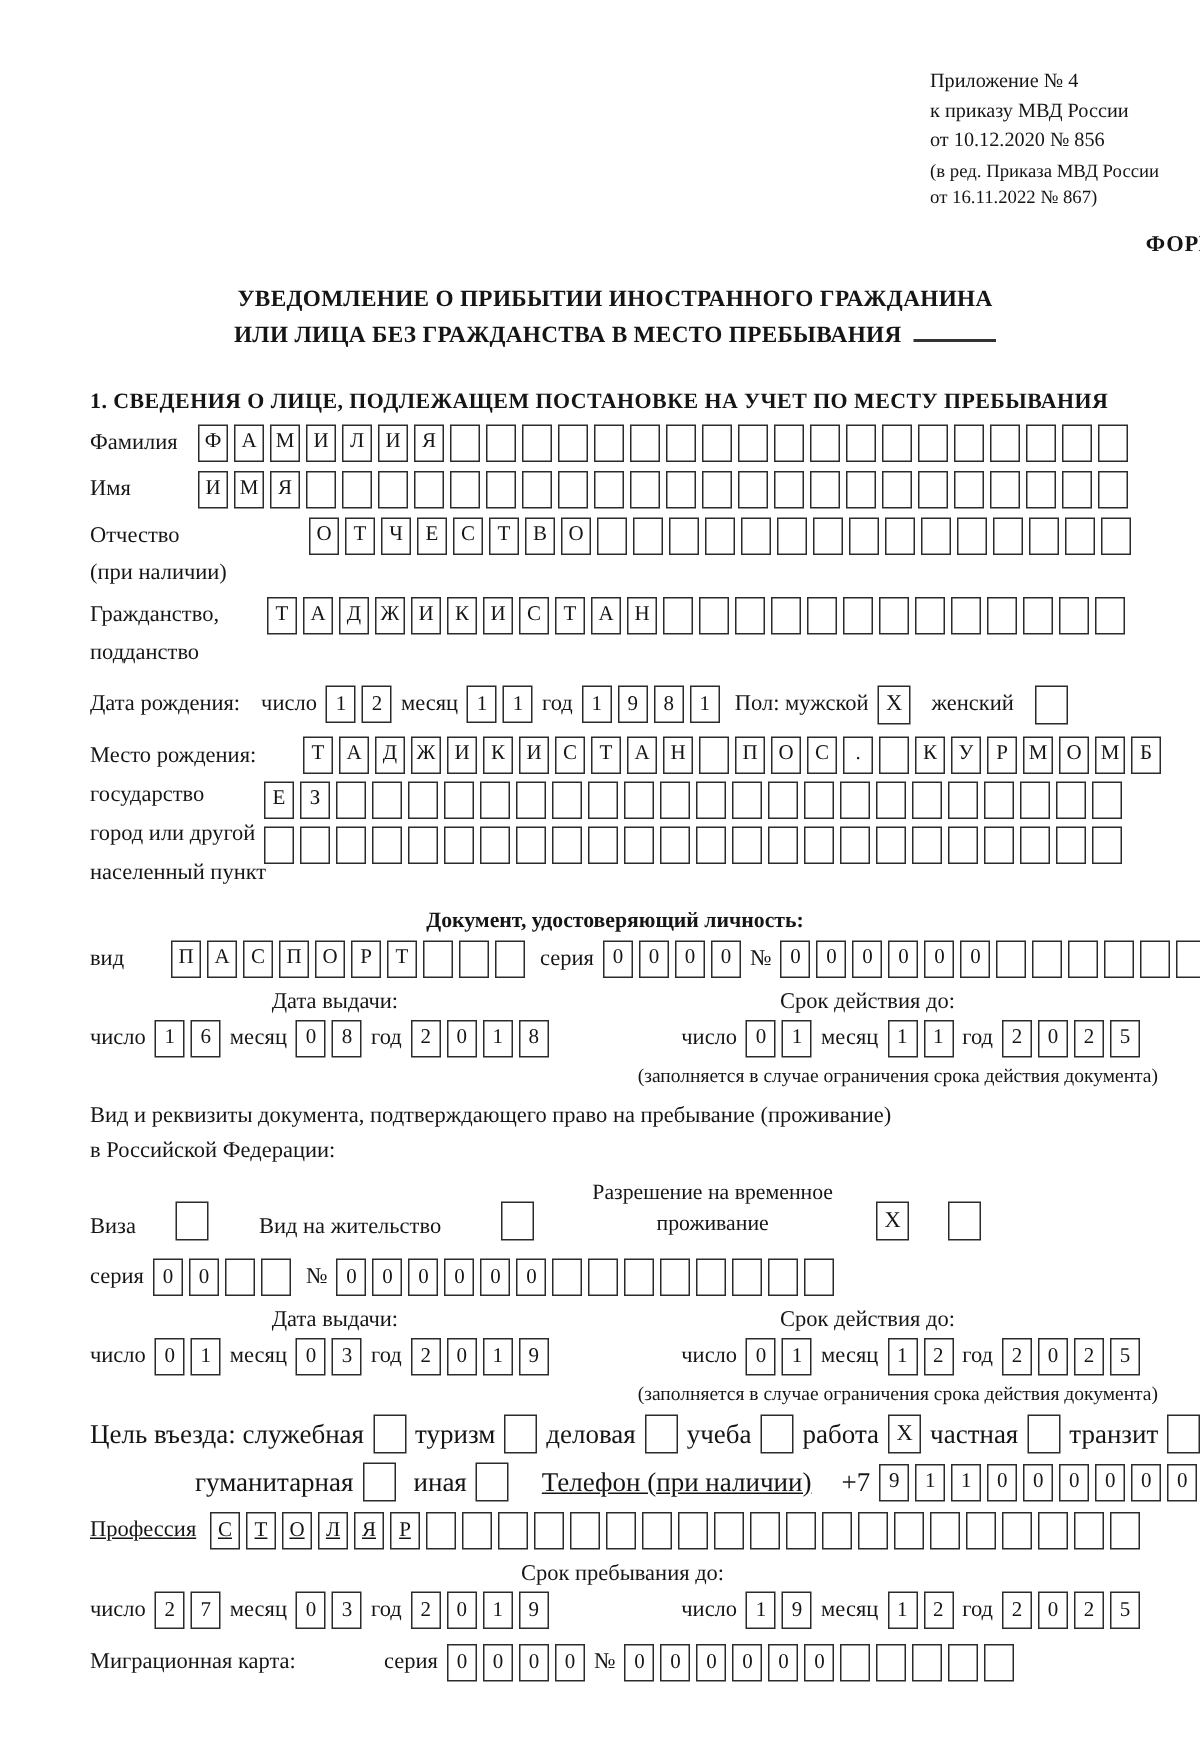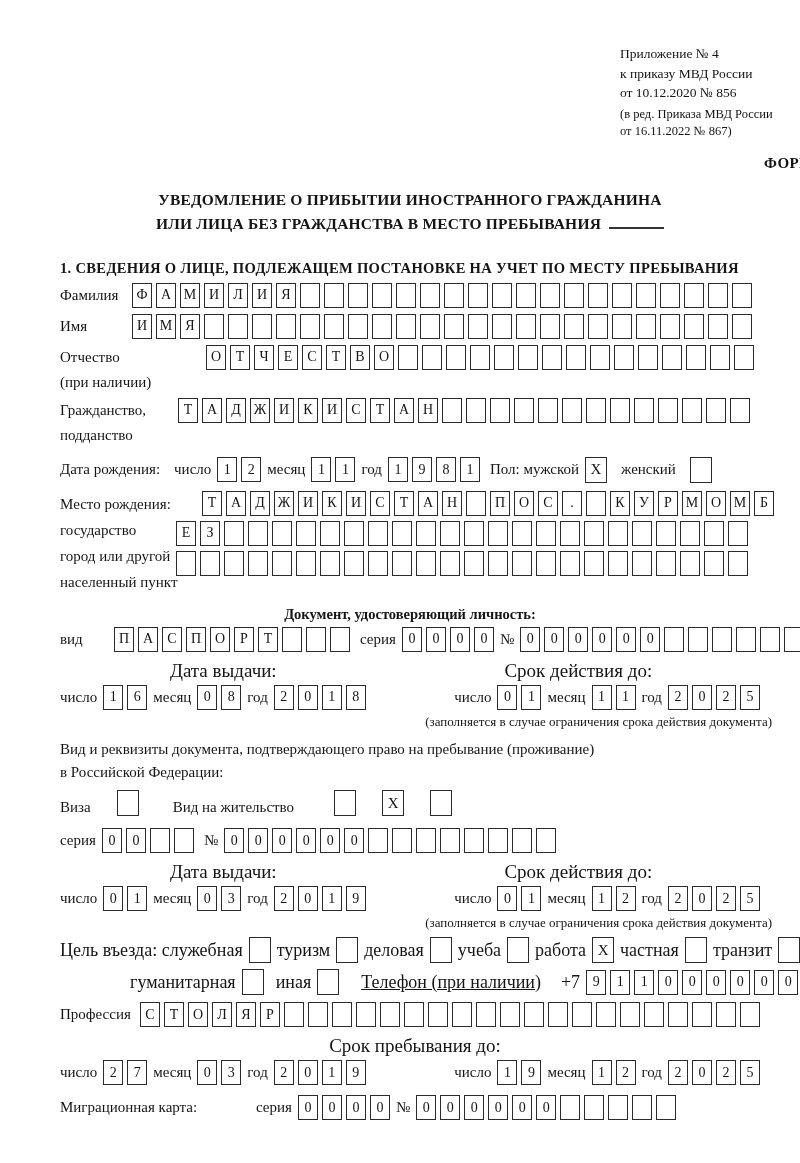--- a/index.html
+++ b/index.html
@@ -27,21 +27,21 @@
     font-size:14px; background:#fff;
   }
   .cbox {
     width:22px; height:26px; border:1.7px solid #2b2b2b; flex:none;
     display:inline-flex; align-items:center; justify-content:center;
     font-size:15px; background:#fff;
   }
   .stack { display:flex; flex-direction:column; gap:5px; }
   .lbl-col { font-size:15px; line-height:1.75; flex:none; }
   .center-bold { text-align:center; font-weight:bold; font-size:14.5px; margin-top:10px; width:700px; }
-  .date-headers { display:flex; width:710px; margin-top:8px; font-size:19px;justify-content:center; }
+  .date-headers { display:flex; width:710px; margin-top:8px; font-size:15px;justify-content:center; }
   .dh-left { width:46%; text-align:center; }
   .dh-right { flex:1; text-align:center; }
   .date-row { display:flex; justify-content:space-between; width:700px; margin-top:3px; }
   .dgroup { display:flex; align-items:center; gap:6px; }
   .note-right { width:712px; text-align:right; font-size:13px; margin-top:4px; }
   .para { font-size:15px; margin-top:8px; line-height:1.55; }
   .chk-row { display:flex; align-items:flex-end; margin-top:6px; gap:26px; width:730px; }
   .chk-center { text-align:center; font-size:14.5px; line-height:1.45; }
   .gap6 { gap:6px; }
 </style>
@@ -400,20 +400,21 @@
   <div class="para">
     <div>Вид и реквизиты документа, подтверждающего право на пребывание (проживание)</div>
     <div>в Российской Федерации:</div>
   </div>
 
   <div class="chk-row">
     <span class="lbl">Виза</span>
     <span class="cbox"></span>
     <span class="lbl" style="margin-left:8px;">Вид на жительство</span>
     <span class="cbox" style="margin-left:14px;"></span>
+    <span class="chk-center" style="width:166px;margin-left:10px;">Разрешение на временное проживание</span>
     <span class="cbox">X</span>
     <span class="cbox"></span>
   </div>
 
   <div class="row gap6" style="margin-top:12px;">
     <span class="lbl">серия</span>
     <div class="cells">
         <span class="cell">0</span>
         <span class="cell">0</span>
         <span class="cell"></span>
@@ -515,21 +516,21 @@
         <span class="cell">0</span>
         <span class="cell">0</span>
         <span class="cell">0</span>
         <span class="cell">0</span>
         <span class="cell">0</span>
         <span class="cell">0</span>
         <span class="cell"></span>
       </div>
   </div>
 
-  <div class="row" style="margin-top:7px;">
+  <div class="row" style="margin-top:7px;text-decoration:underline;">
     <span class="lbl w72" style="width:80px;">Профессия</span>
     <div class="cells">
         <span class="cell">С</span>
         <span class="cell">Т</span>
         <span class="cell">О</span>
         <span class="cell">Л</span>
         <span class="cell">Я</span>
         <span class="cell">Р</span>
         <span class="cell"></span>
         <span class="cell"></span>

